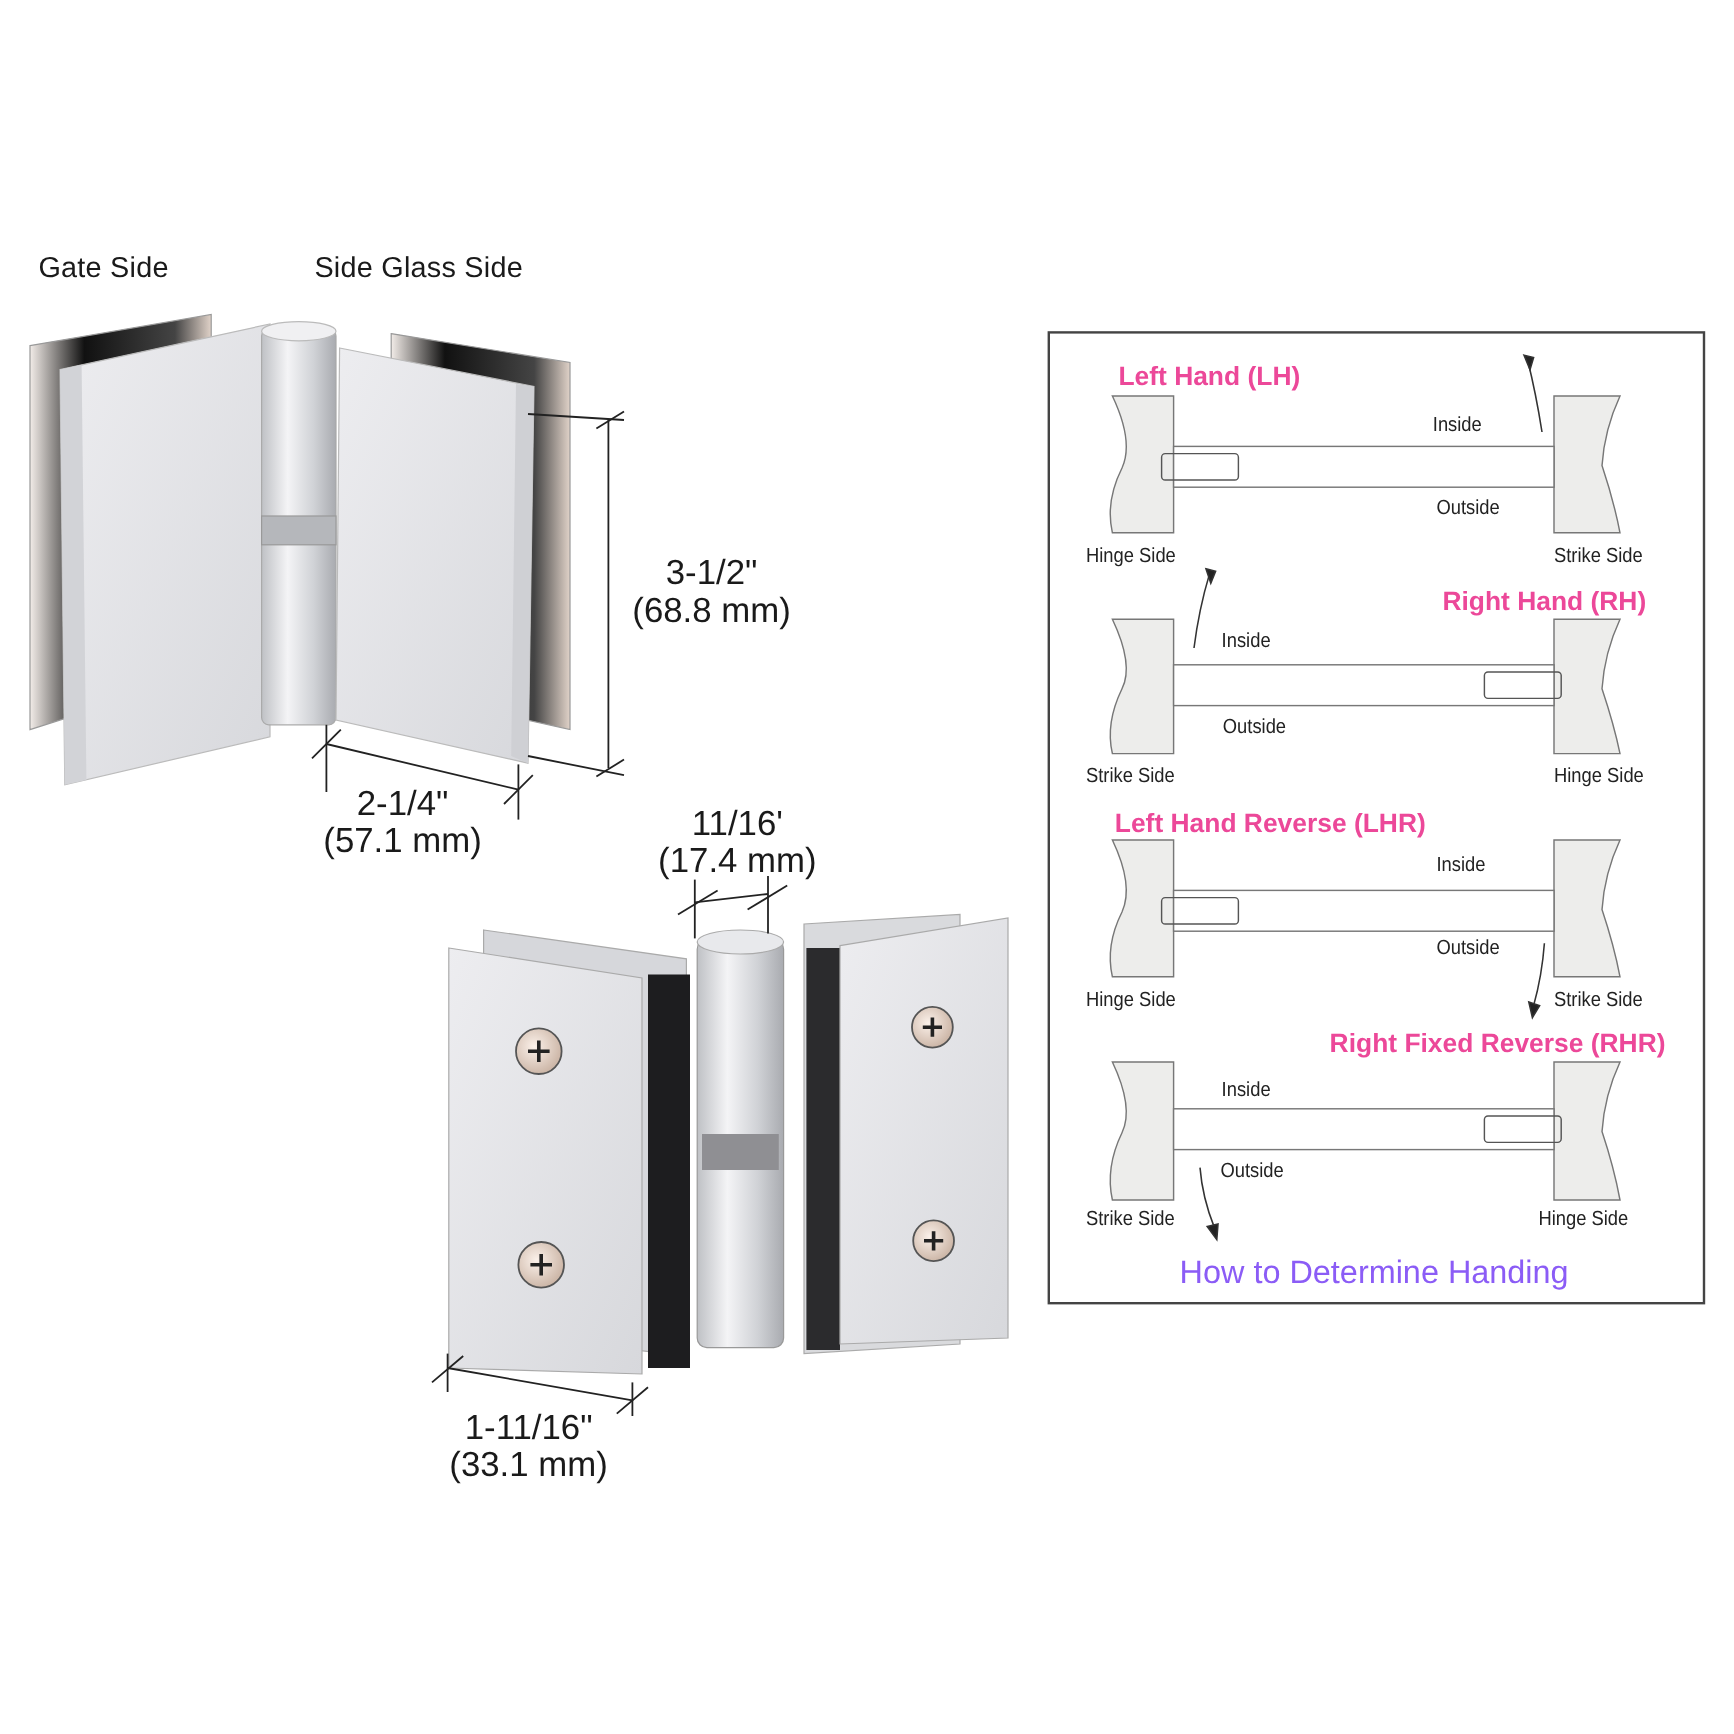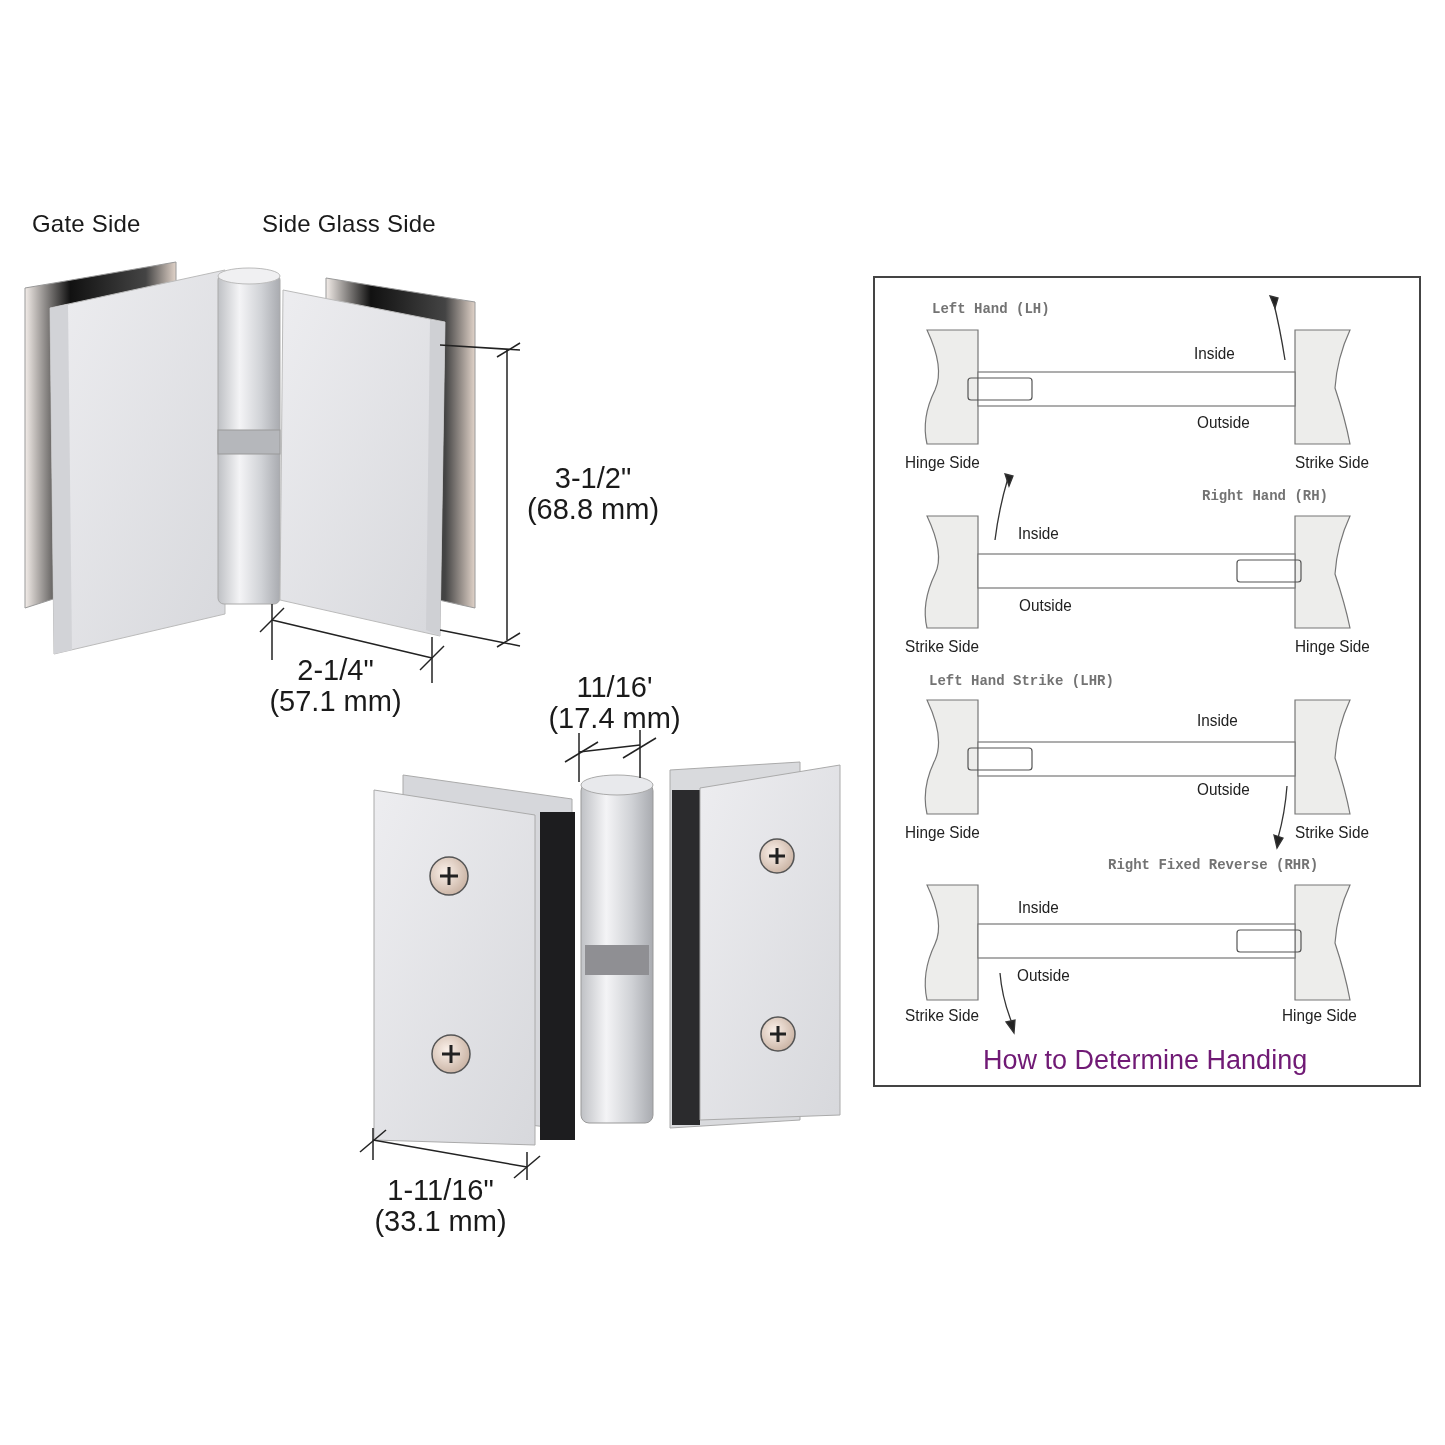--- a/index.html
+++ b/index.html
@@ -4,23 +4,23 @@
 <style>
   html, body { margin: 0; padding: 0; background: #ffffff; }
   body { width: 1445px; height: 1445px; position: relative; overflow: hidden;
          font-family: "Liberation Sans", sans-serif; color: #111; }
   .abs { position: absolute; }
   .label { font-size: 24px; color: #1a1a1a; white-space: nowrap; letter-spacing: 0.2px; }
   .dim { font-size: 29px; color: #1a1a1a; text-align: center; line-height: 31px; white-space: nowrap; }
   svg.art { position: absolute; left: 0; top: 0; }
   .handbox { position: absolute; left: 873px; top: 276px; width: 548px; height: 811px;
              border: 2px solid #444; box-sizing: border-box; background: #fff; }
-  .hb-title { font-family: Liberation Mono, monospace; font-weight: bold; font-size: 14px; color: #737373; white-space: nowrap; }
+  .hb-title { font-family: Liberation Sans, sans-serif; font-weight: bold; font-size: 22px; color: #ec4899; white-space: nowrap; }
   .hb-small { font-size: 17px; color: #222; white-space: nowrap; transform: scaleX(0.9); transform-origin: left center; }
-  .hb-caption { font-size: 27px; color: #701a75; white-space: nowrap; }
+  .hb-caption { font-size: 27px; color: #8b5cf6; white-space: nowrap; }
 </style>
 </head>
 <body>
 
 <div class="abs label" style="left:32px; top:210px;">Gate Side</div>
 <div class="abs label" style="left:262px; top:210px;">Side Glass Side</div>
 
 <svg class="art" width="870" height="1300" viewBox="0 0 870 1300">
   <defs>
     <linearGradient id="chromeEdge" x1="0" y1="0" x2="1" y2="0">
@@ -186,21 +186,21 @@
   <div class="abs hb-small" style="left:322px; top:135px;">Outside</div>
   <div class="abs hb-small" style="left:30px; top:175px;">Hinge Side</div>
   <div class="abs hb-small" style="left:420px; top:175px;">Strike Side</div>
 
   <div class="abs hb-title" style="left:327px; top:210px;">Right Hand (RH)</div>
   <div class="abs hb-small" style="left:143px; top:246px;">Inside</div>
   <div class="abs hb-small" style="left:144px; top:318px;">Outside</div>
   <div class="abs hb-small" style="left:30px; top:359px;">Strike Side</div>
   <div class="abs hb-small" style="left:420px; top:359px;">Hinge Side</div>
 
-  <div class="abs hb-title" style="left:54px; top:395px;">Left Hand Strike (LHR)</div>
+  <div class="abs hb-title" style="left:54px; top:395px;">Left Hand Reverse (LHR)</div>
   <div class="abs hb-small" style="left:322px; top:433px;">Inside</div>
   <div class="abs hb-small" style="left:322px; top:502px;">Outside</div>
   <div class="abs hb-small" style="left:30px; top:545px;">Hinge Side</div>
   <div class="abs hb-small" style="left:420px; top:545px;">Strike Side</div>
 
   <div class="abs hb-title" style="left:233px; top:579px;">Right Fixed Reverse (RHR)</div>
   <div class="abs hb-small" style="left:143px; top:620px;">Inside</div>
   <div class="abs hb-small" style="left:142px; top:688px;">Outside</div>
   <div class="abs hb-small" style="left:30px; top:728px;">Strike Side</div>
   <div class="abs hb-small" style="left:407px; top:728px;">Hinge Side</div>

